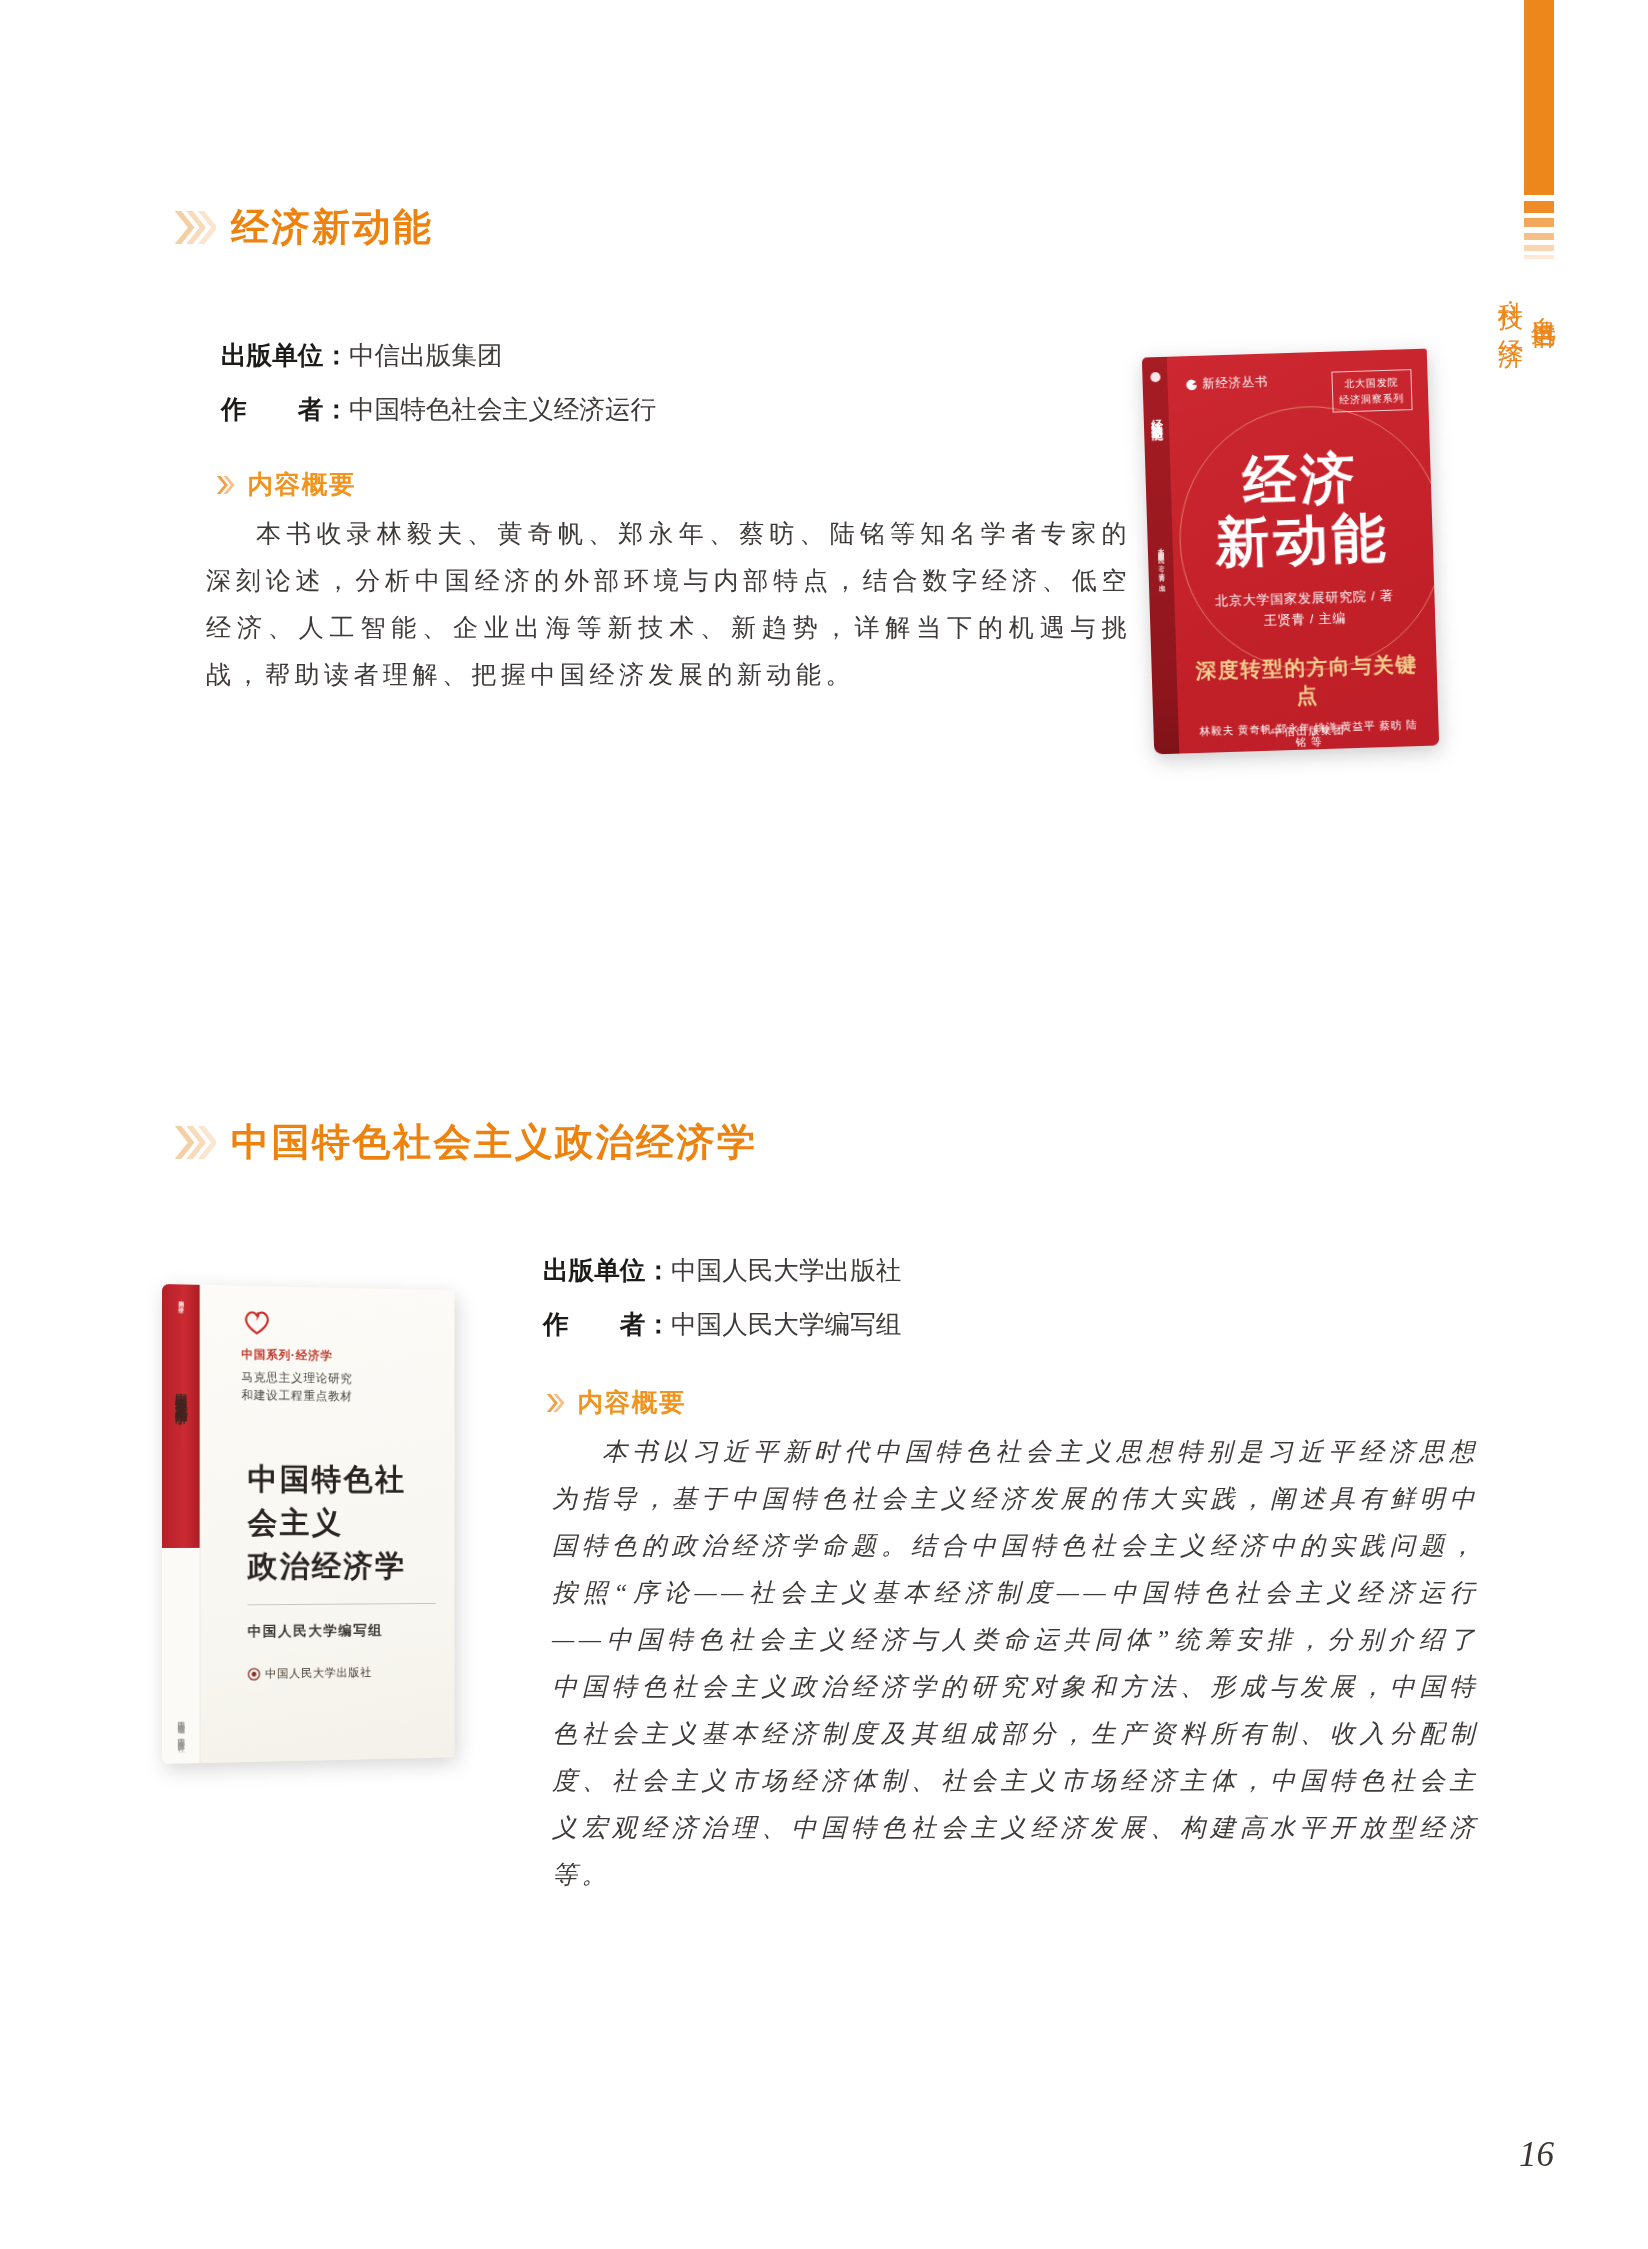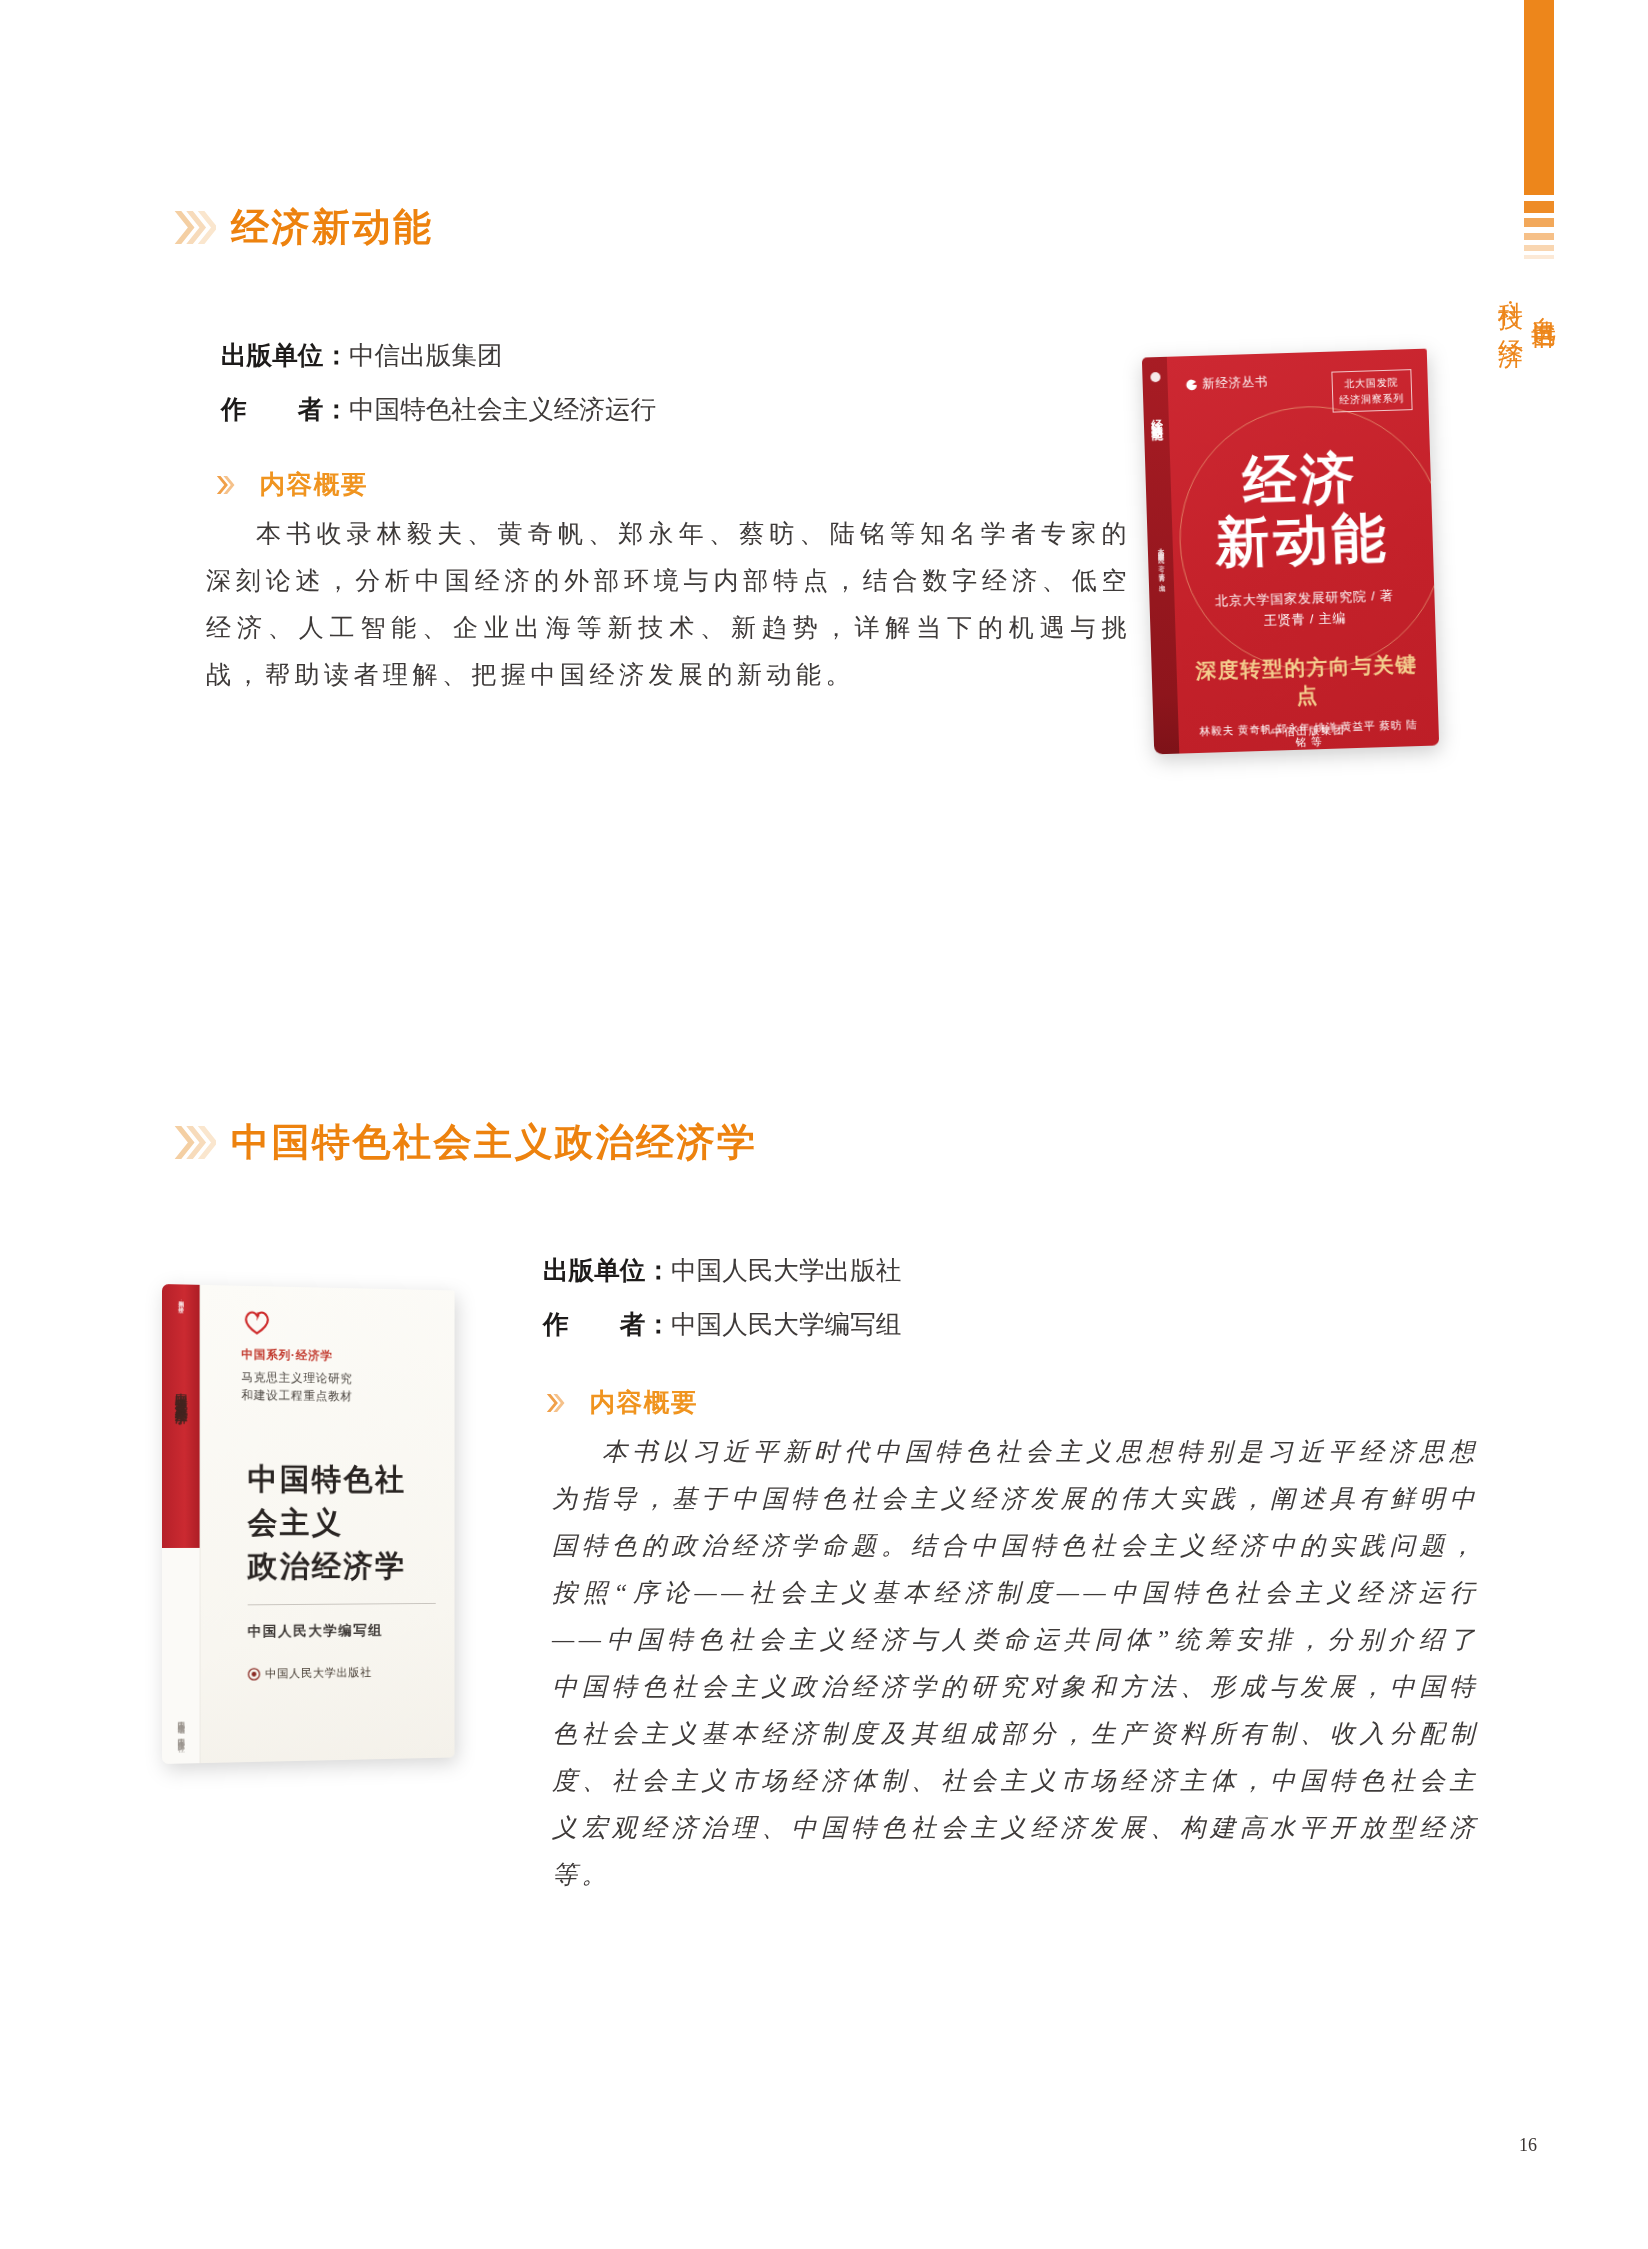--- a/index.html
+++ b/index.html
@@ -29,21 +29,21 @@
   .sec-header .title{font-family:"Liberation Serif",serif;font-weight:700;
     font-size:38px;color:#ED820E;letter-spacing:2.5px;line-height:1;}
   .chev3{flex:0 0 auto;}
 
   
   .info-row{font-size:25.6px;line-height:28px;margin-bottom:26px;white-space:nowrap;}
   .info-row .lbl{font-weight:700;color:#1d1b1a;}
   .info-row .val{color:#3e3a39;}
 
   
-  .sum-head{display:flex;align-items:center;gap:22px;}
+  .sum-head{display:flex;align-items:center;gap:10px;}
   .sum-head .txt{font-family:"Liberation Serif",serif;font-weight:700;
     font-size:25.6px;color:#F0941F;letter-spacing:1.6px;}
 
   
   .para{font-family:"Liberation Serif",serif;font-size:25px;line-height:47px;
     letter-spacing:4.5px;text-align:justify;color:#3e3a39;
     text-indent:2em;}
   .para1{left:198px;top:510px;width:925px;margin-left:8px;}
   .para2{left:552px;top:1428px;width:927px;font-style:italic;}
 
@@ -97,21 +97,21 @@
   .b2-project{margin-left:21.4px;font-size:12px;color:#4a443f;line-height:1.5;letter-spacing:0.8px;}
   .b2-title{margin:53px 0 0 28px;font-size:30.5px;font-weight:700;color:#292422;
     letter-spacing:2.5px;line-height:1.45;}
   .b2-rule{margin:16.5px 0 0 28px;width:196px;height:0.8px;background:#c9c5bf;}
   .b2-author{margin:18px 0 0 28px;font-size:14px;color:#3c3734;font-weight:700;letter-spacing:1.6px;}
   .b2-pub{position:absolute;left:48px;bottom:81px;display:flex;align-items:center;gap:5px;
     font-size:11.5px;color:#43392f;letter-spacing:0.8px;}
 
   
   .pageno{left:1519px;top:2135px;font-family:"Liberation Serif",serif;
-    font-size:18px;color:#3b3533;}
+    font-size:35px;color:#3b3533;font-style:italic;}
 </style>
 </head>
 <body>
 
 <div class="abs side-bar"></div>
 <div class="abs stripe st1"></div>
 <div class="abs stripe st2"></div>
 <div class="abs stripe st3"></div>
 <div class="abs stripe st4"></div>
 <div class="abs stripe st5"></div>

